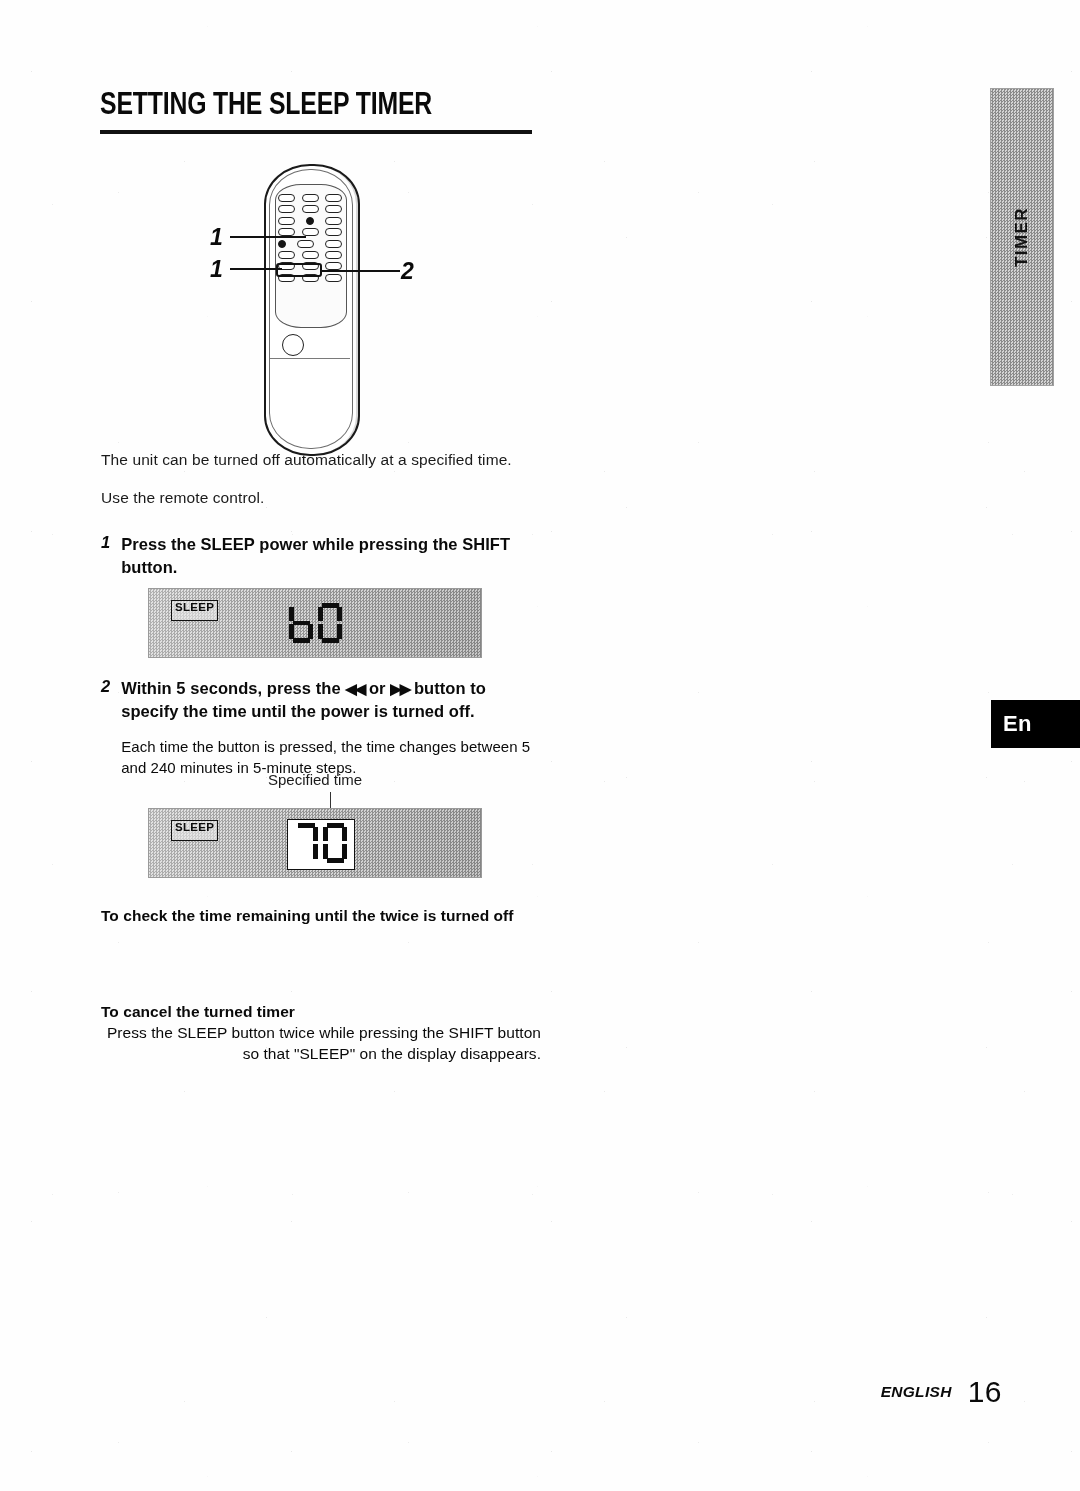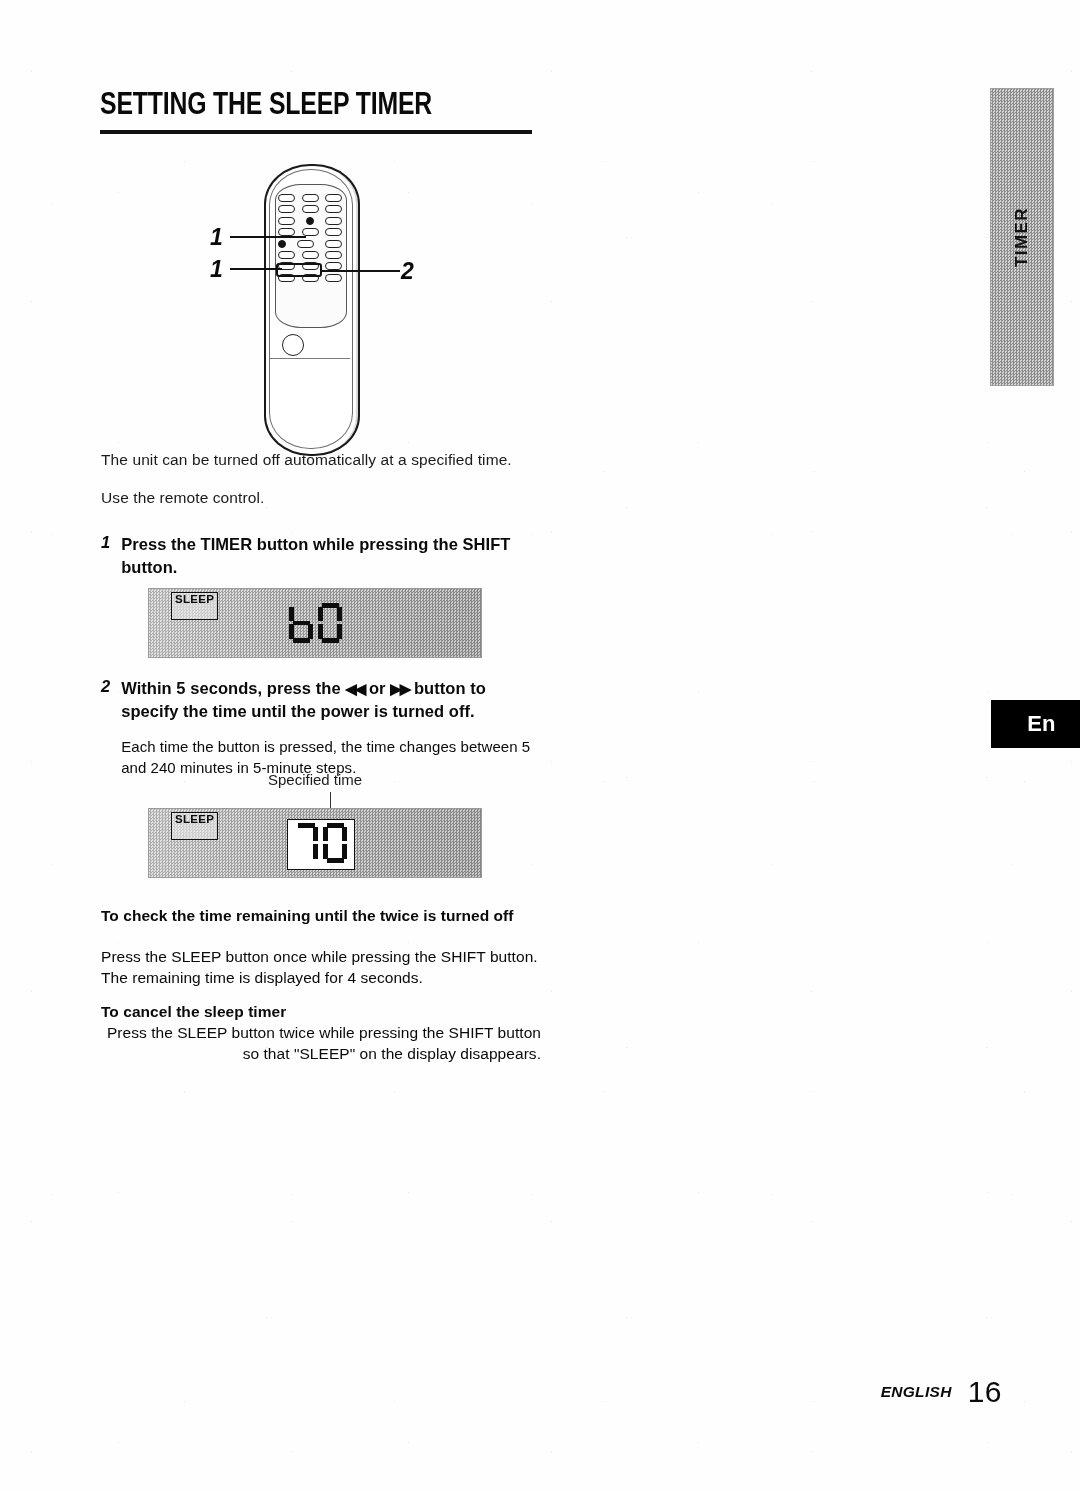--- a/index.html
+++ b/index.html
@@ -229,23 +229,23 @@
   .lcd-shade {
     position: absolute;
     inset: 0;
     background:
       linear-gradient(100deg, rgba(255,255,255,0.30) 0%, rgba(255,255,255,0.05) 45%, rgba(0,0,0,0.07) 100%);
     pointer-events: none;
   }
   .sleep-tag {
     position: absolute;
     left: 22px;
-    top: 3px;
+    top: 11px;
     border: 1.4px solid #101010;
-    padding: 0px 3px 13px 3px;
+    padding: 0px 3px 6px 3px;
     font-size: 11.5px;
     font-weight: bold;
     letter-spacing: 0.3px;
     line-height: 13px;
     color: #0a0a0a;
     background: rgba(235,235,235,0.55);
   }
   .seg-digits {
     position: absolute;
     display: flex;
@@ -303,21 +303,21 @@
     font-weight: bold;
     letter-spacing: 1.4px;
     color: #131313;
     white-space: nowrap;
   }
   .en-badge {
     position: absolute;
     background: #000;
     display: flex;
     align-items: center;
-    justify-content: center;
+    justify-content: flex-start;
   }
   .en-badge span {
     color: #fff;
     font-size: 22px;
     font-weight: bold;
     margin-left: 12px;
     letter-spacing: 0.3px;
   }
 
   
@@ -411,21 +411,21 @@
 
     <div class="callout-num" style="left:205px; top:100px;">2</div>
     <div class="leader" style="left:126px; top:112px; width:78px;"></div>
   </div>
 
   <div class="para" style="left:101px; top:487px; width:460px;">Use the remote control.</div>
   <div class="para" style="left:101px; top:449px; width:460px;">The unit can be turned off automatically at a specified time.</div>
 
   <div class="step" style="left:101px; top:533px; width:428px;">
     <div class="step-num">1</div>
-    <div class="step-head">Press the TIMER button while pressing the SHIFT button.</div>
+    <div class="step-head">Press the SLEEP power while pressing the SHIFT button.</div>
   </div>
 
   <div class="lcd" style="left:148px; top:588px; width:332px; height:68px;">
     <div class="lcd-shade"></div>
     <div class="sleep-tag">SLEEP</div>
     <div class="seg-digits" style="left:140px; top:14px;">
 
       <span class="digit">
         <i class="v seg-c"></i>
         <i class="h seg-d"></i>
@@ -480,23 +480,22 @@
           <i class="v seg-b"></i>
           <i class="v seg-c"></i>
         <i class="h seg-d"></i>
           <i class="v seg-e"></i>
           <i class="v seg-f"></i>
       </span>
     </div>
   </div>
 
   <div class="sec-head" style="left:101px; top:905px; width:425px;">To check the time remaining until the twice is turned off</div>
-  <div class="sec-body" style="left:101px; top:946px; width:440px;">Press the SLEEP button once while pressing the SHIFT button. The remaining time is displayed for 4 seconds.</div>
-
-  <div class="sec-head" style="left:101px; top:1001px; width:425px;">To cancel the sleep timer</div>
+
+  <div class="sec-head" style="left:101px; top:1001px; width:425px;">To cancel the turned timer</div>
   <div class="sec-body" style="left:101px; top:1022px; width:440px;text-align:right;">Press the SLEEP button twice while pressing the SHIFT button so that "SLEEP" on the display disappears.</div>
 
   <div class="timer-tab" style="left:990px; top:88px; width:62px; height:296px;">
     <div class="timer-tab-text">TIMER</div>
   </div>
 
   <div class="en-badge" style="left:991px; top:700px; width:89px; height:48px;">
     <span>En</span>
   </div>
 

